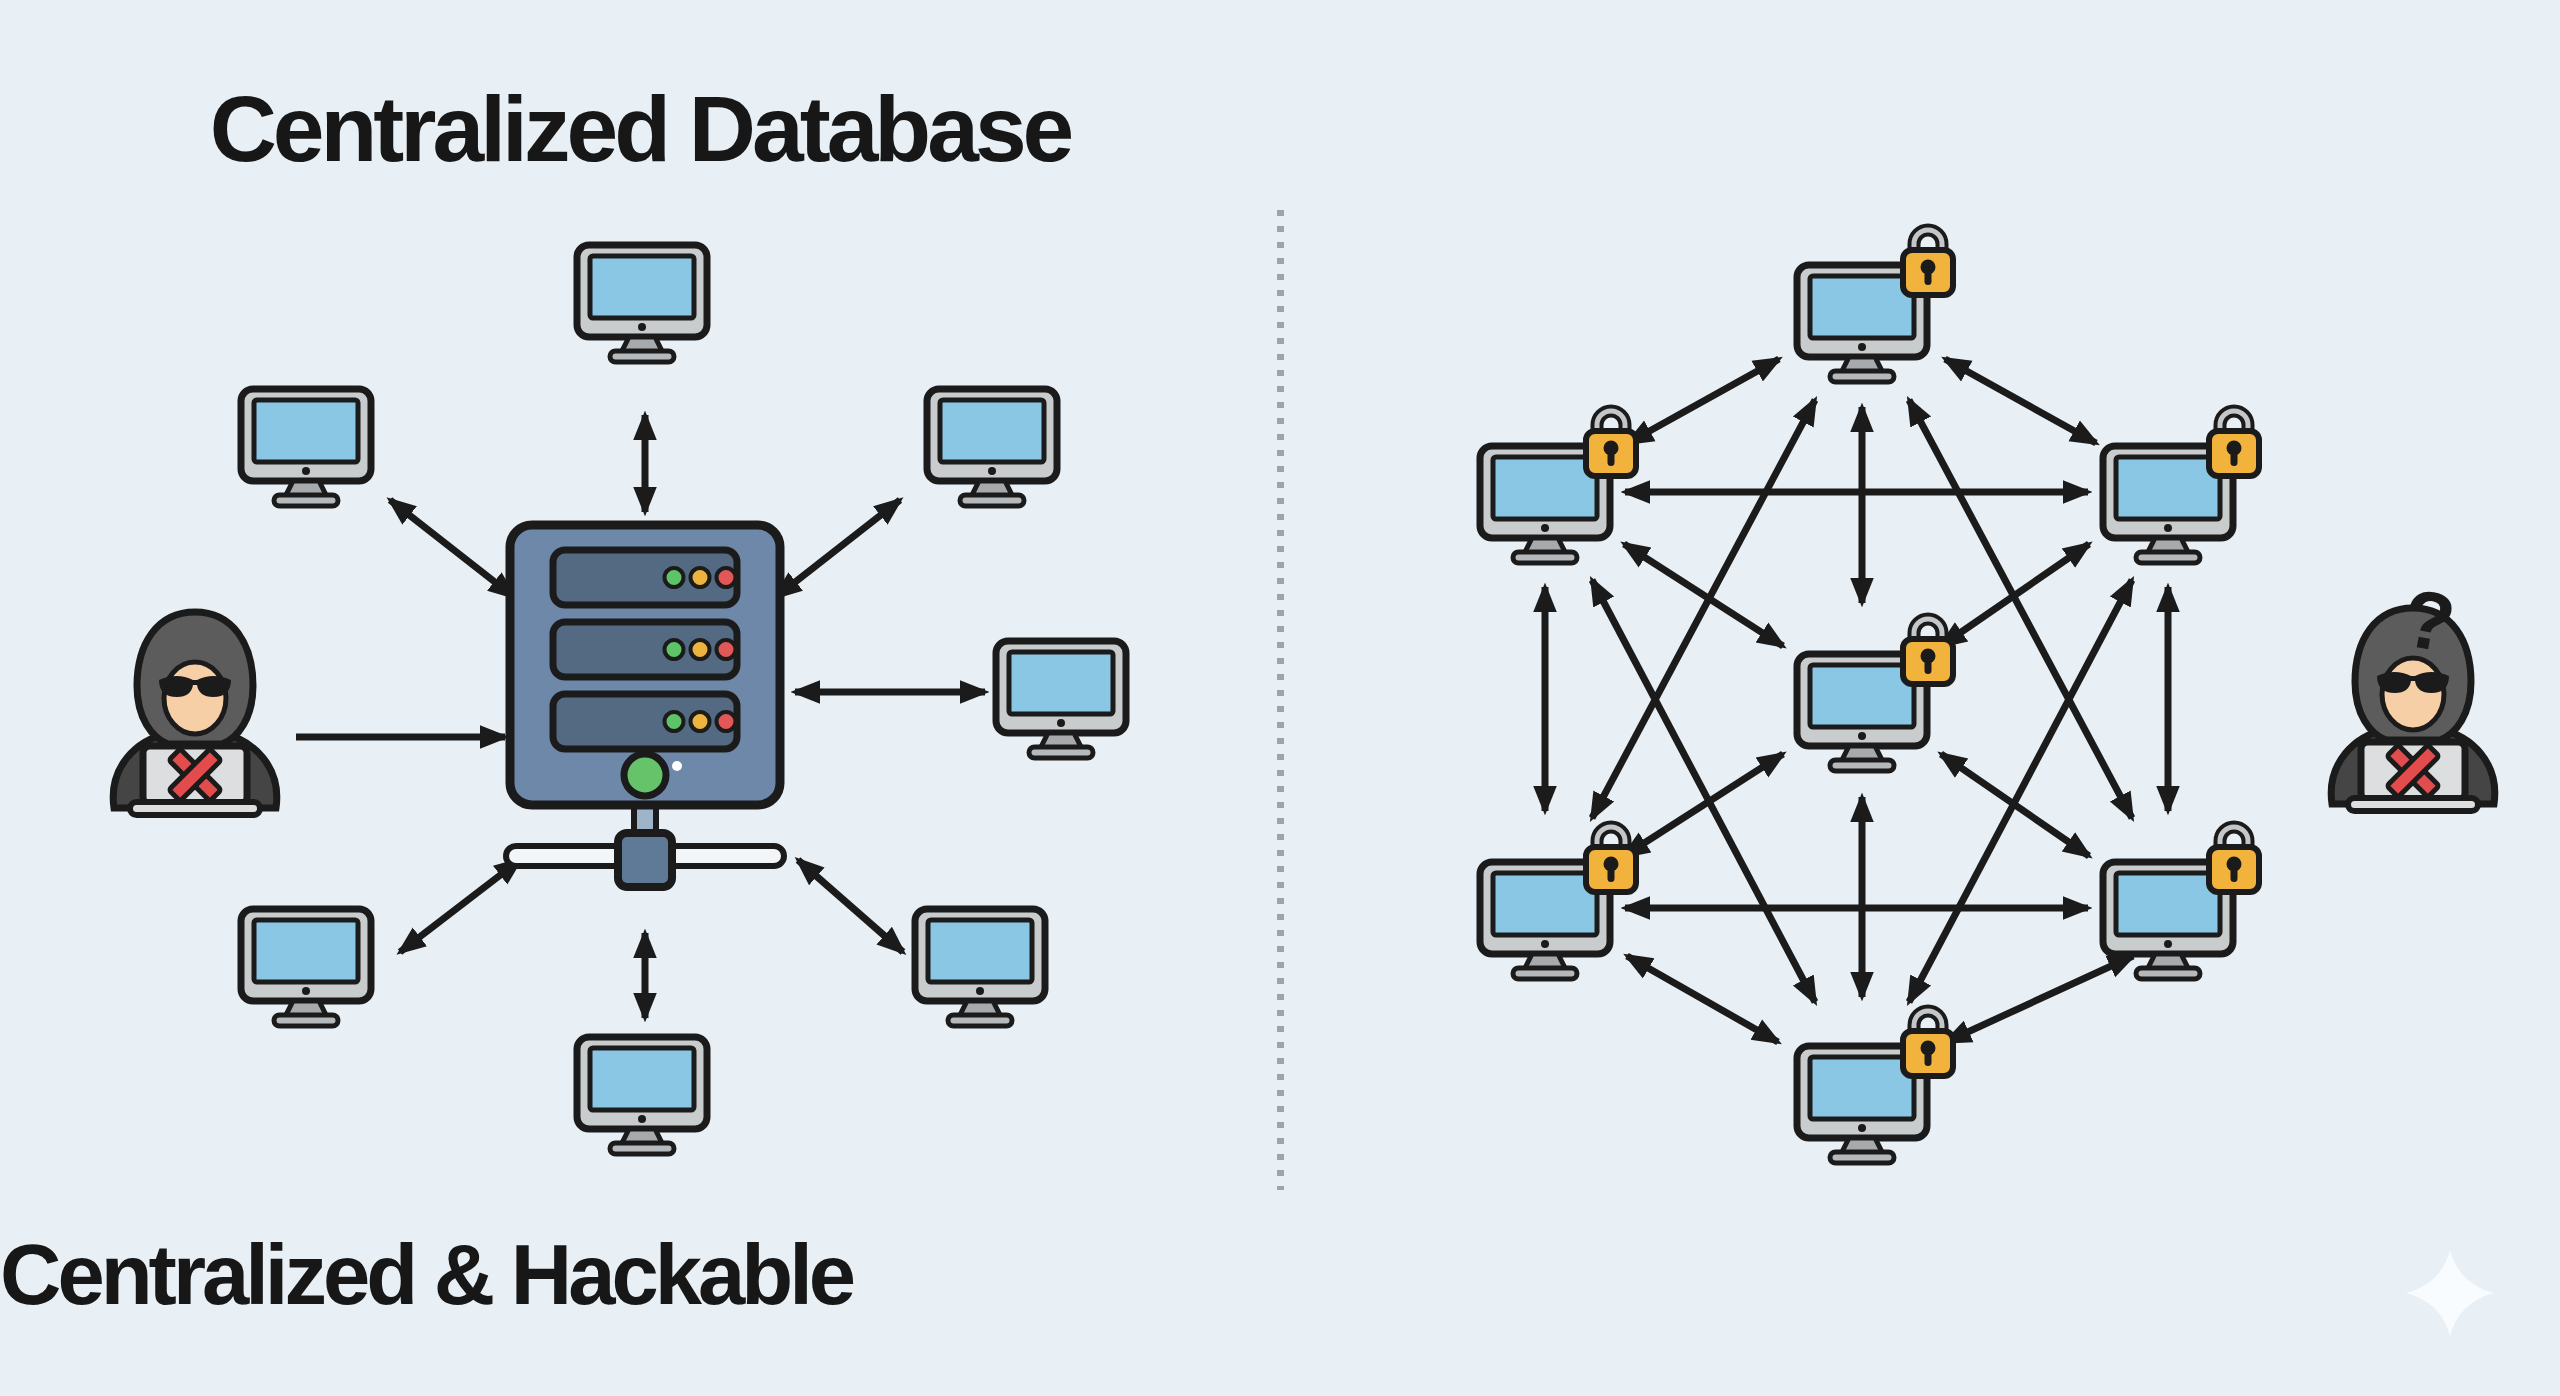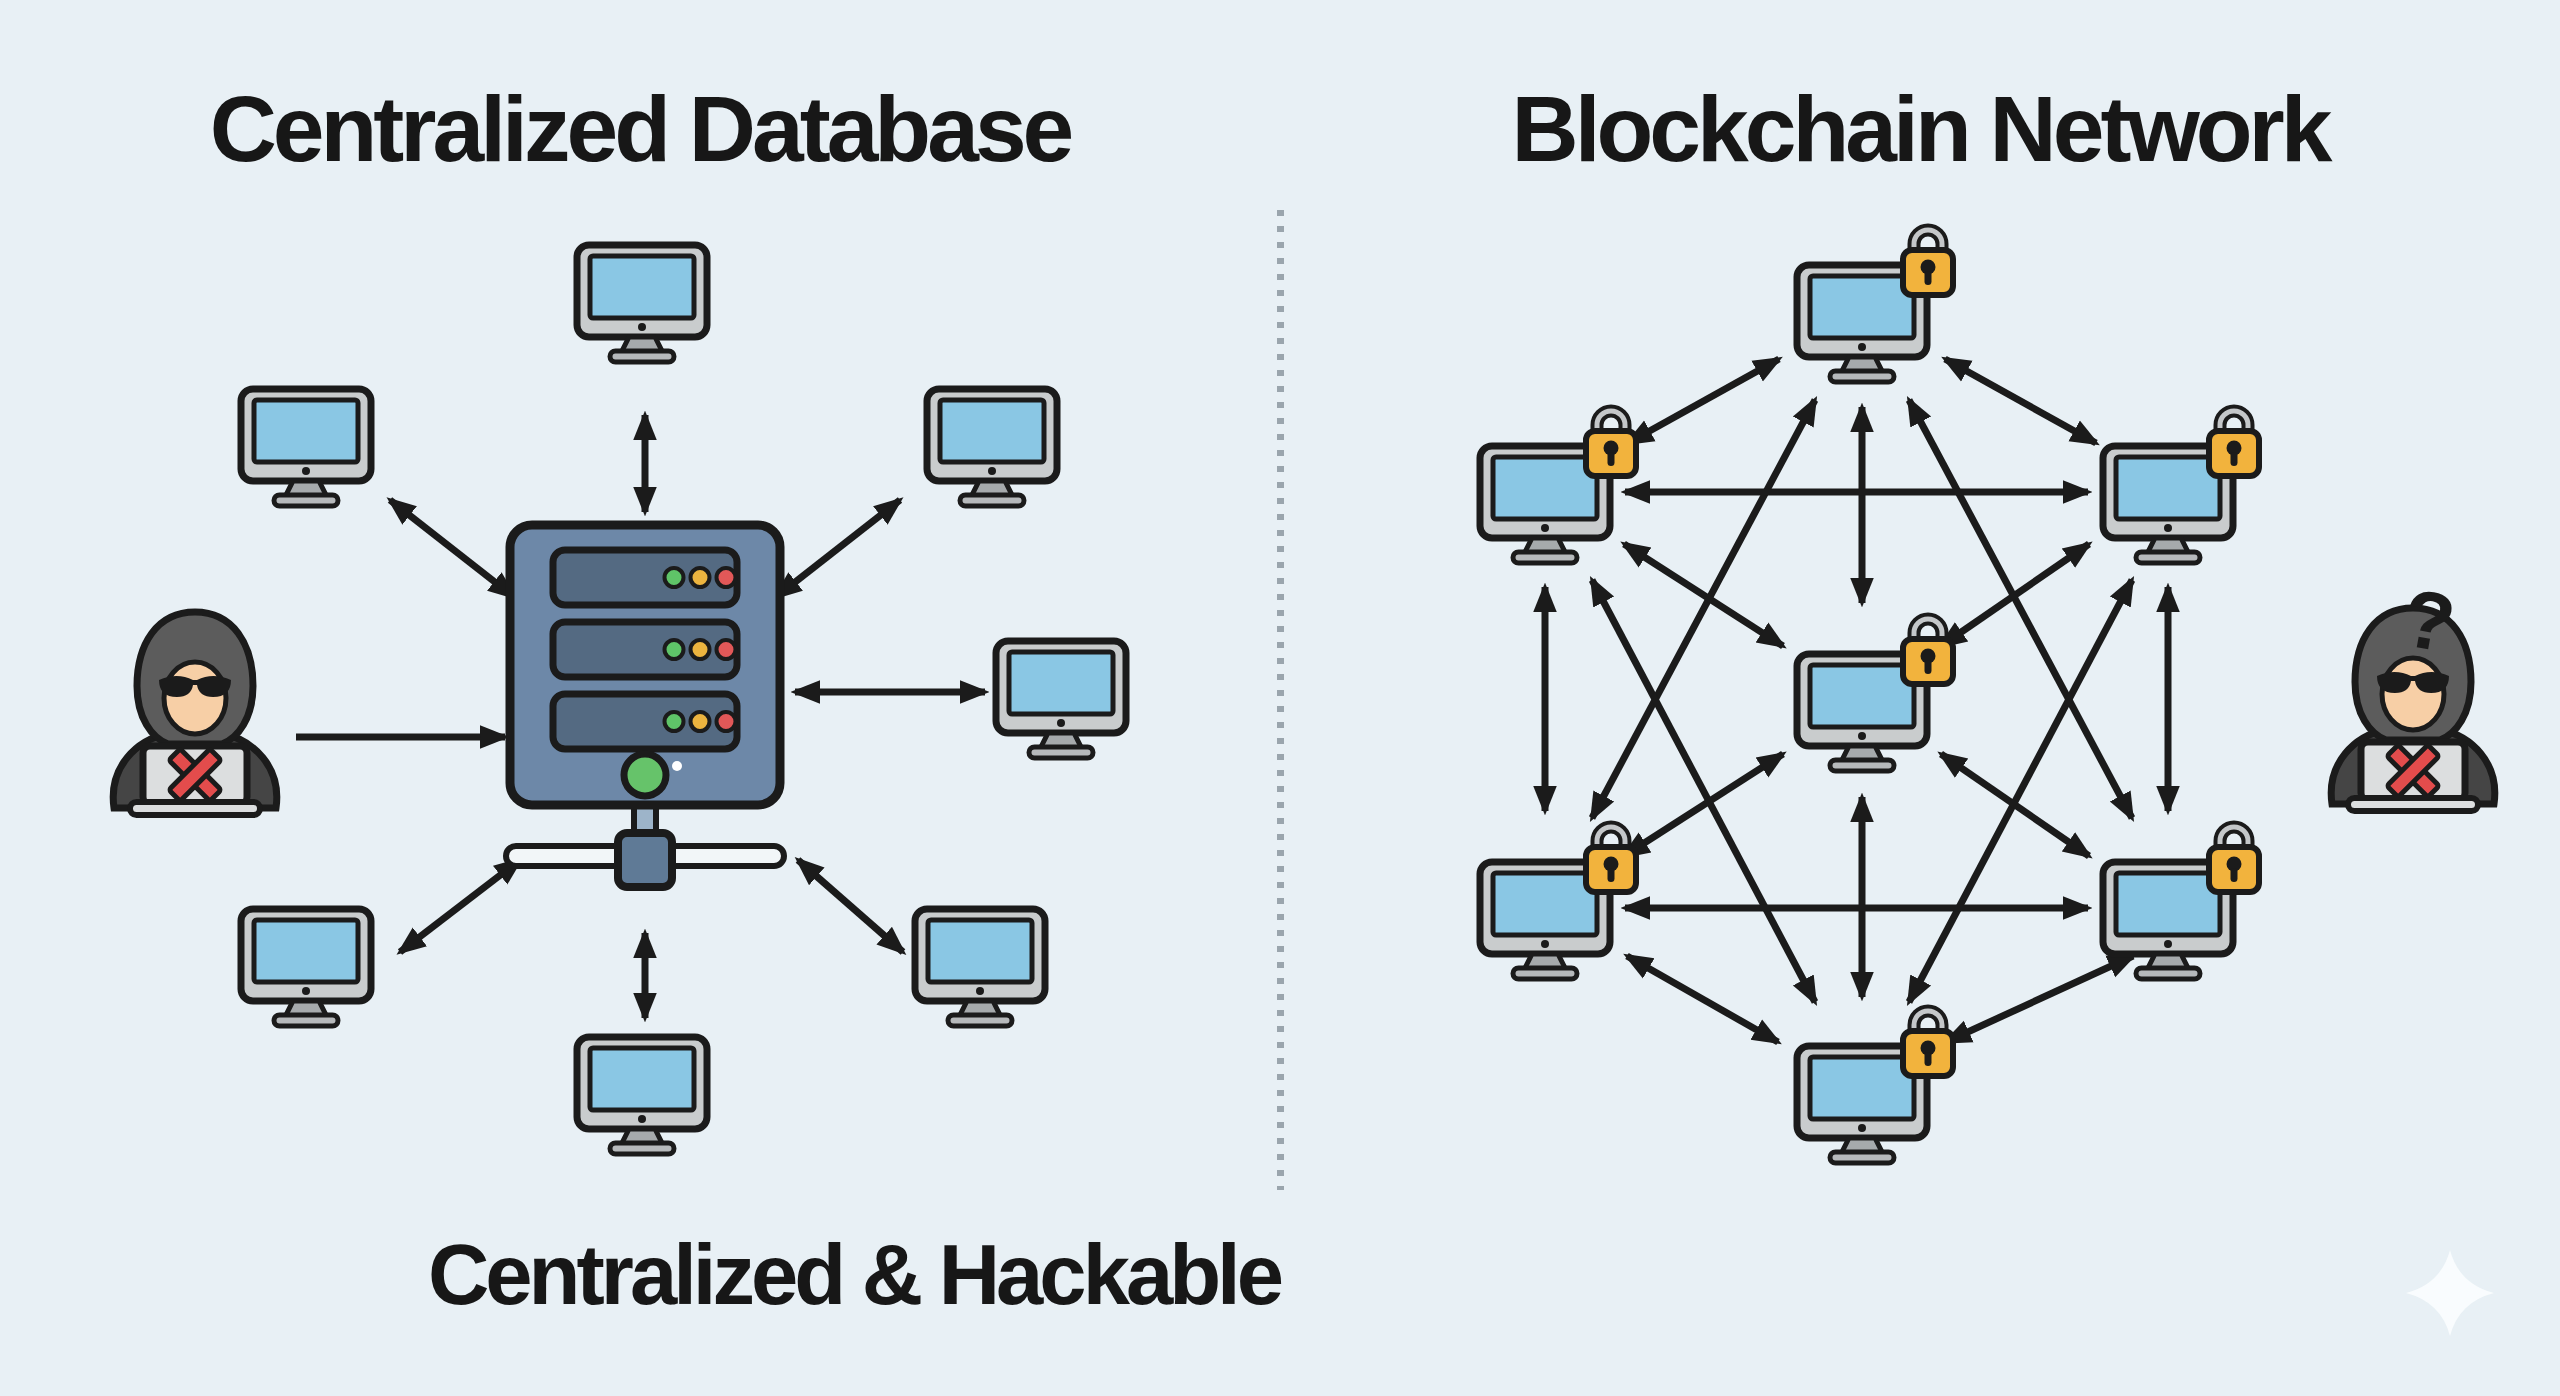--- a/index.html
+++ b/index.html
@@ -2,21 +2,21 @@
 <html style="--background: #e8f0f5; --ink: #1b1b1b; --text: #171717; --monitor-bezel: #c9cccd; --monitor-screen: #8ac7e4; --monitor-stand: #a6aaac; --monitor-base: #b6b9bb; --server-body: #6d88a8; --server-bay: #546a82; --led-green: #5fc468; --led-amber: #ecb43f; --led-red: #e25858; --power-button: #66c36a; --hub-box: #5f7a96; --hub-bar: #f2f6f8; --stem: #9db4c9; --lock-body: #f2b33d; --lock-shackle: #c4c7c9; --hood: #5c5c5c; --hood-dark: #454545; --face: #f7cfa6; --laptop: #dcdedf; --cross-red: #e34c4c; --divider-dot: #9aa5ad; --sparkle: #fafdfe;"><head>
 <meta charset="utf-8">
 <style>
   html,body{margin:0;padding:0;}
   body{font-family:"Liberation Sans", sans-serif;}
   .stage{position:relative;width:2560px;height:1396px;background:var(--background,#e8f0f5);overflow:hidden;}
   .title{position:absolute;top:76px;width:1280px;text-align:center;font-weight:700;
          font-size:93px;letter-spacing:-4px;color:var(--text,#171717);white-space:nowrap;}
   .title.left{left:0;}
   .title.right{left:1280px;}
-  .caption{position:absolute;top:1226px;width:1280px;text-align:right;font-weight:700;
+  .caption{position:absolute;top:1226px;width:1280px;text-align:left;font-weight:700;
            font-size:85px;letter-spacing:-4px;color:var(--text,#171717);white-space:nowrap;}
   .caption.left{left:0;}
   .caption.right{left:1280px;}
   .divider{position:absolute;left:1277px;top:210px;width:7px;height:980px;
            background:repeating-linear-gradient(to bottom,var(--divider-dot,#9aa5ad) 0 6px,transparent 6px 16px);}
   .qmark{position:absolute;left:2404px;top:574px;font-size:82px;font-weight:700;
          color:var(--ink,#1b1b1b);transform:rotate(10deg);}
   #diagram-svg{position:absolute;left:0;top:0;}
 
   
@@ -166,18 +166,17 @@
         <use href="#hacker-g" x="100" y="600"></use>
         <use href="#hacker-g" x="2318" y="596"></use>
       </g>
 
     <path class="sparkle" d="M2450,1250 Q2459,1284 2494,1293 Q2459,1302 2450,1336 Q2441,1302 2406,1293 Q2441,1284 2450,1250 Z"></path>
   </svg>
 
   <div class="divider"></div>
 
   <div class="title left">Centralized Database</div>
-  <div class="title right">Blockchain Network</div>
 
   <div class="caption left">Centralized &amp; Hackable</div>
 
   <div class="qmark">?</div>
 </div>
 
 </body></html>

